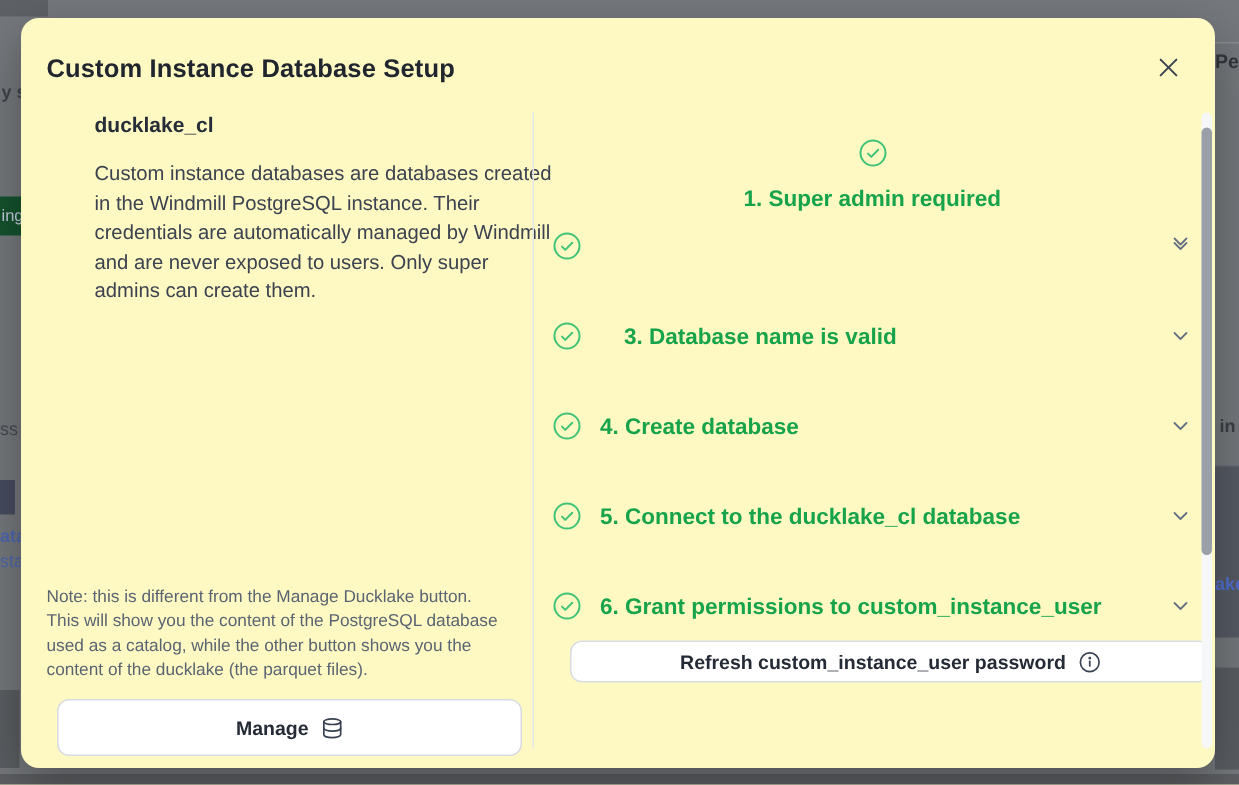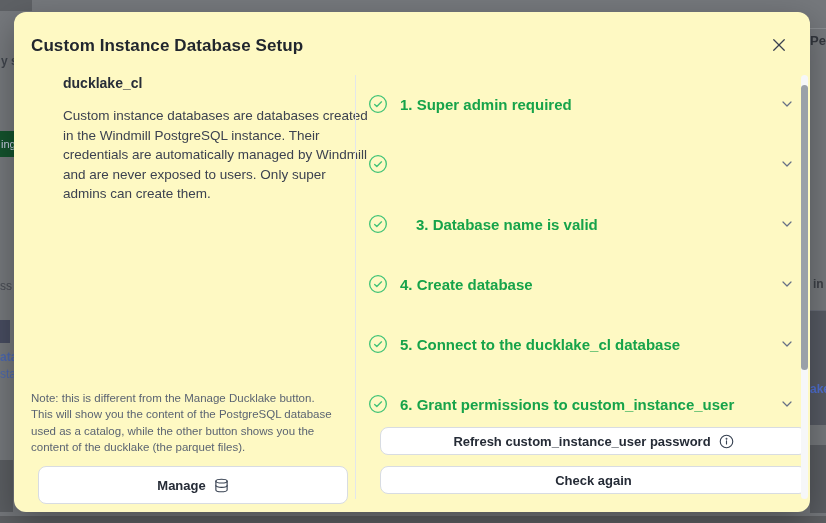--- a/index.html
+++ b/index.html
@@ -135,21 +135,21 @@
         <path d="M21 12c0 1.66-4 3-9 3s-9-1.34-9-3"></path>
         <path d="M3 5v14c0 1.66 4 3 9 3s9-1.34 9-3V5"></path>
       </svg>
     </span>
   </button>
 
   <div class="v-divider"></div>
 
   <div class="right-col">
 
-    <div class="step-row" style="top:17px;">
+    <div class="step-row" style="top:17px;flex-direction:column;">
       <span class="check-icon">
         <svg width="20" height="20" viewBox="0 0 24 24" fill="none" stroke="#41c377" stroke-width="1.6" stroke-linecap="round" stroke-linejoin="round">
           <circle cx="12" cy="12" r="10"></circle>
             <path d="M8 12.5l2.6 2.6L16.2 9.4"></path>
         </svg>
       </span>
       <span class="step-label">1. Super admin required</span>
       <span class="step-chevron">
         <svg width="16" height="16" viewBox="0 0 24 24" fill="none" stroke="#667085" stroke-width="1.8" stroke-linecap="round" stroke-linejoin="round">
             <path d="M6 9l6 6 6-6"></path>
@@ -237,20 +237,17 @@
     <span>Refresh custom_instance_user password</span>
     <span style="display:flex;">
       <svg width="15" height="15" viewBox="0 0 24 24" fill="none" stroke="#374151" stroke-width="1.8" stroke-linecap="round" stroke-linejoin="round">
         <circle cx="12" cy="12" r="10"></circle>
           <line x1="12" y1="16" x2="12" y2="11"></line>
           <circle cx="12" cy="7.6" r="0.6" fill="#374151"></circle>
       </svg>
     </span>
   </button>
 
-  <button class="btn check-again-btn">
-    <span>Check again</span>
-  </button>
 
   <div class="scroll-track"></div>
   <div class="scroll-thumb"></div>
 
 </div>
 
 </body></html>

